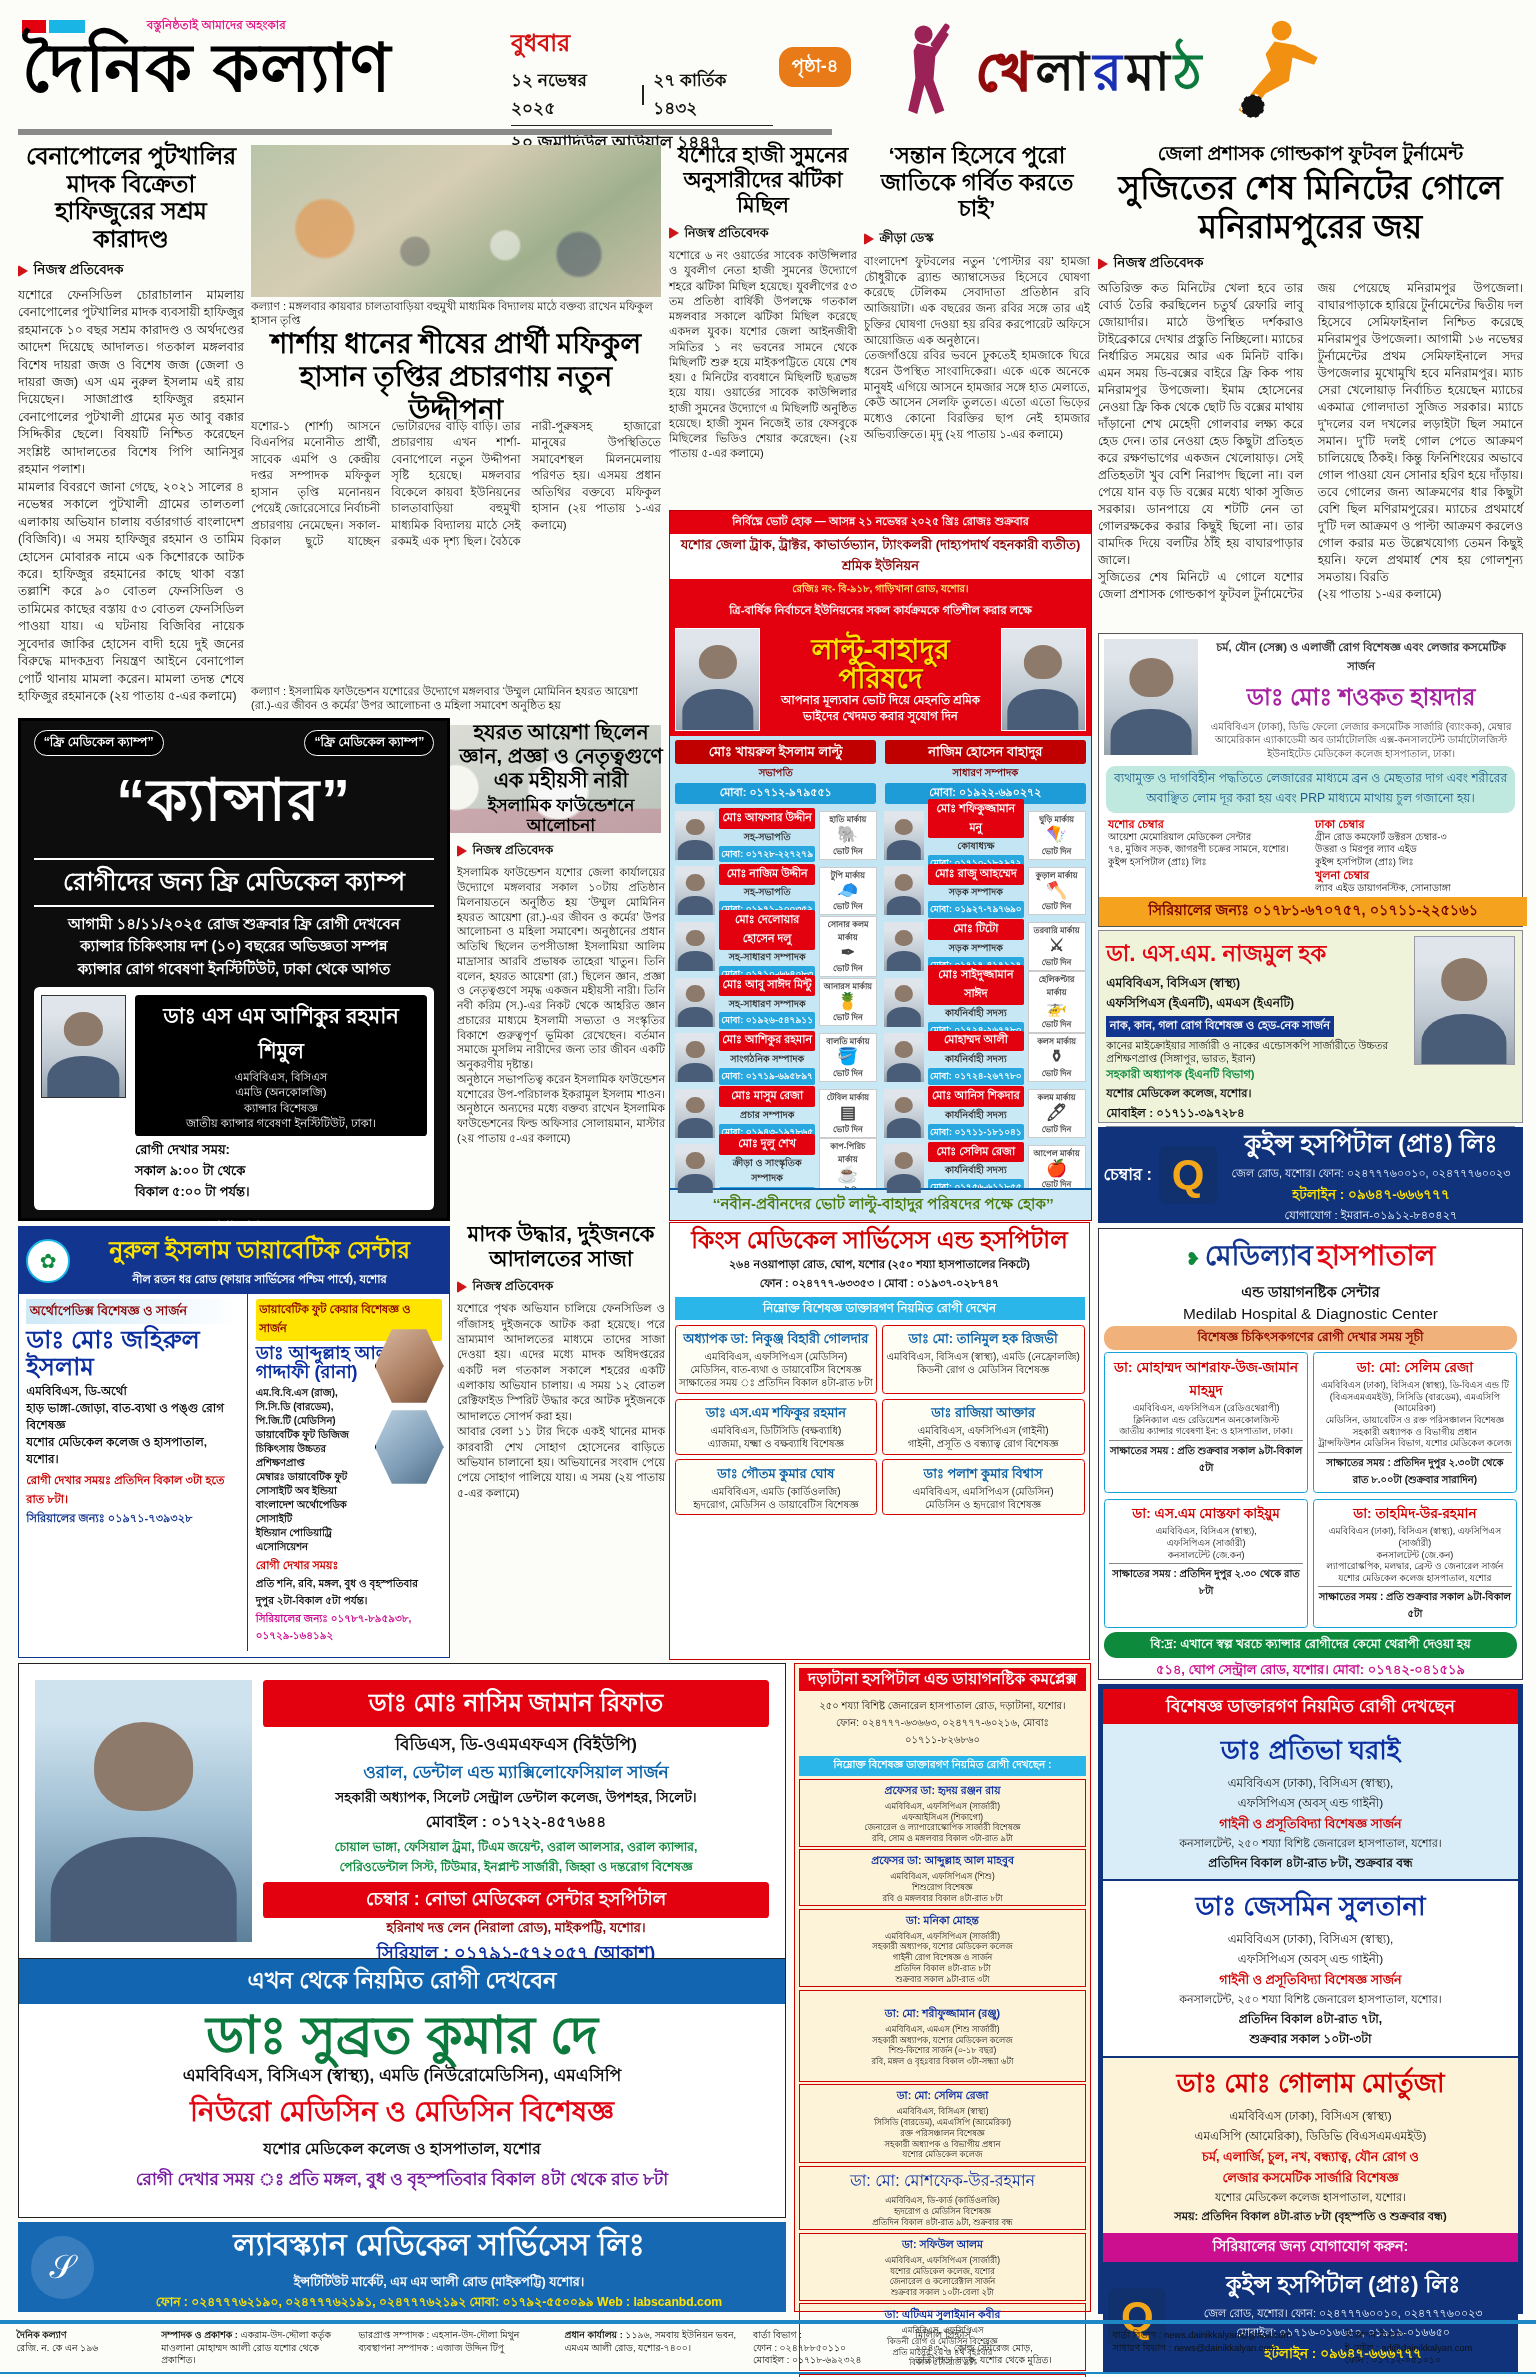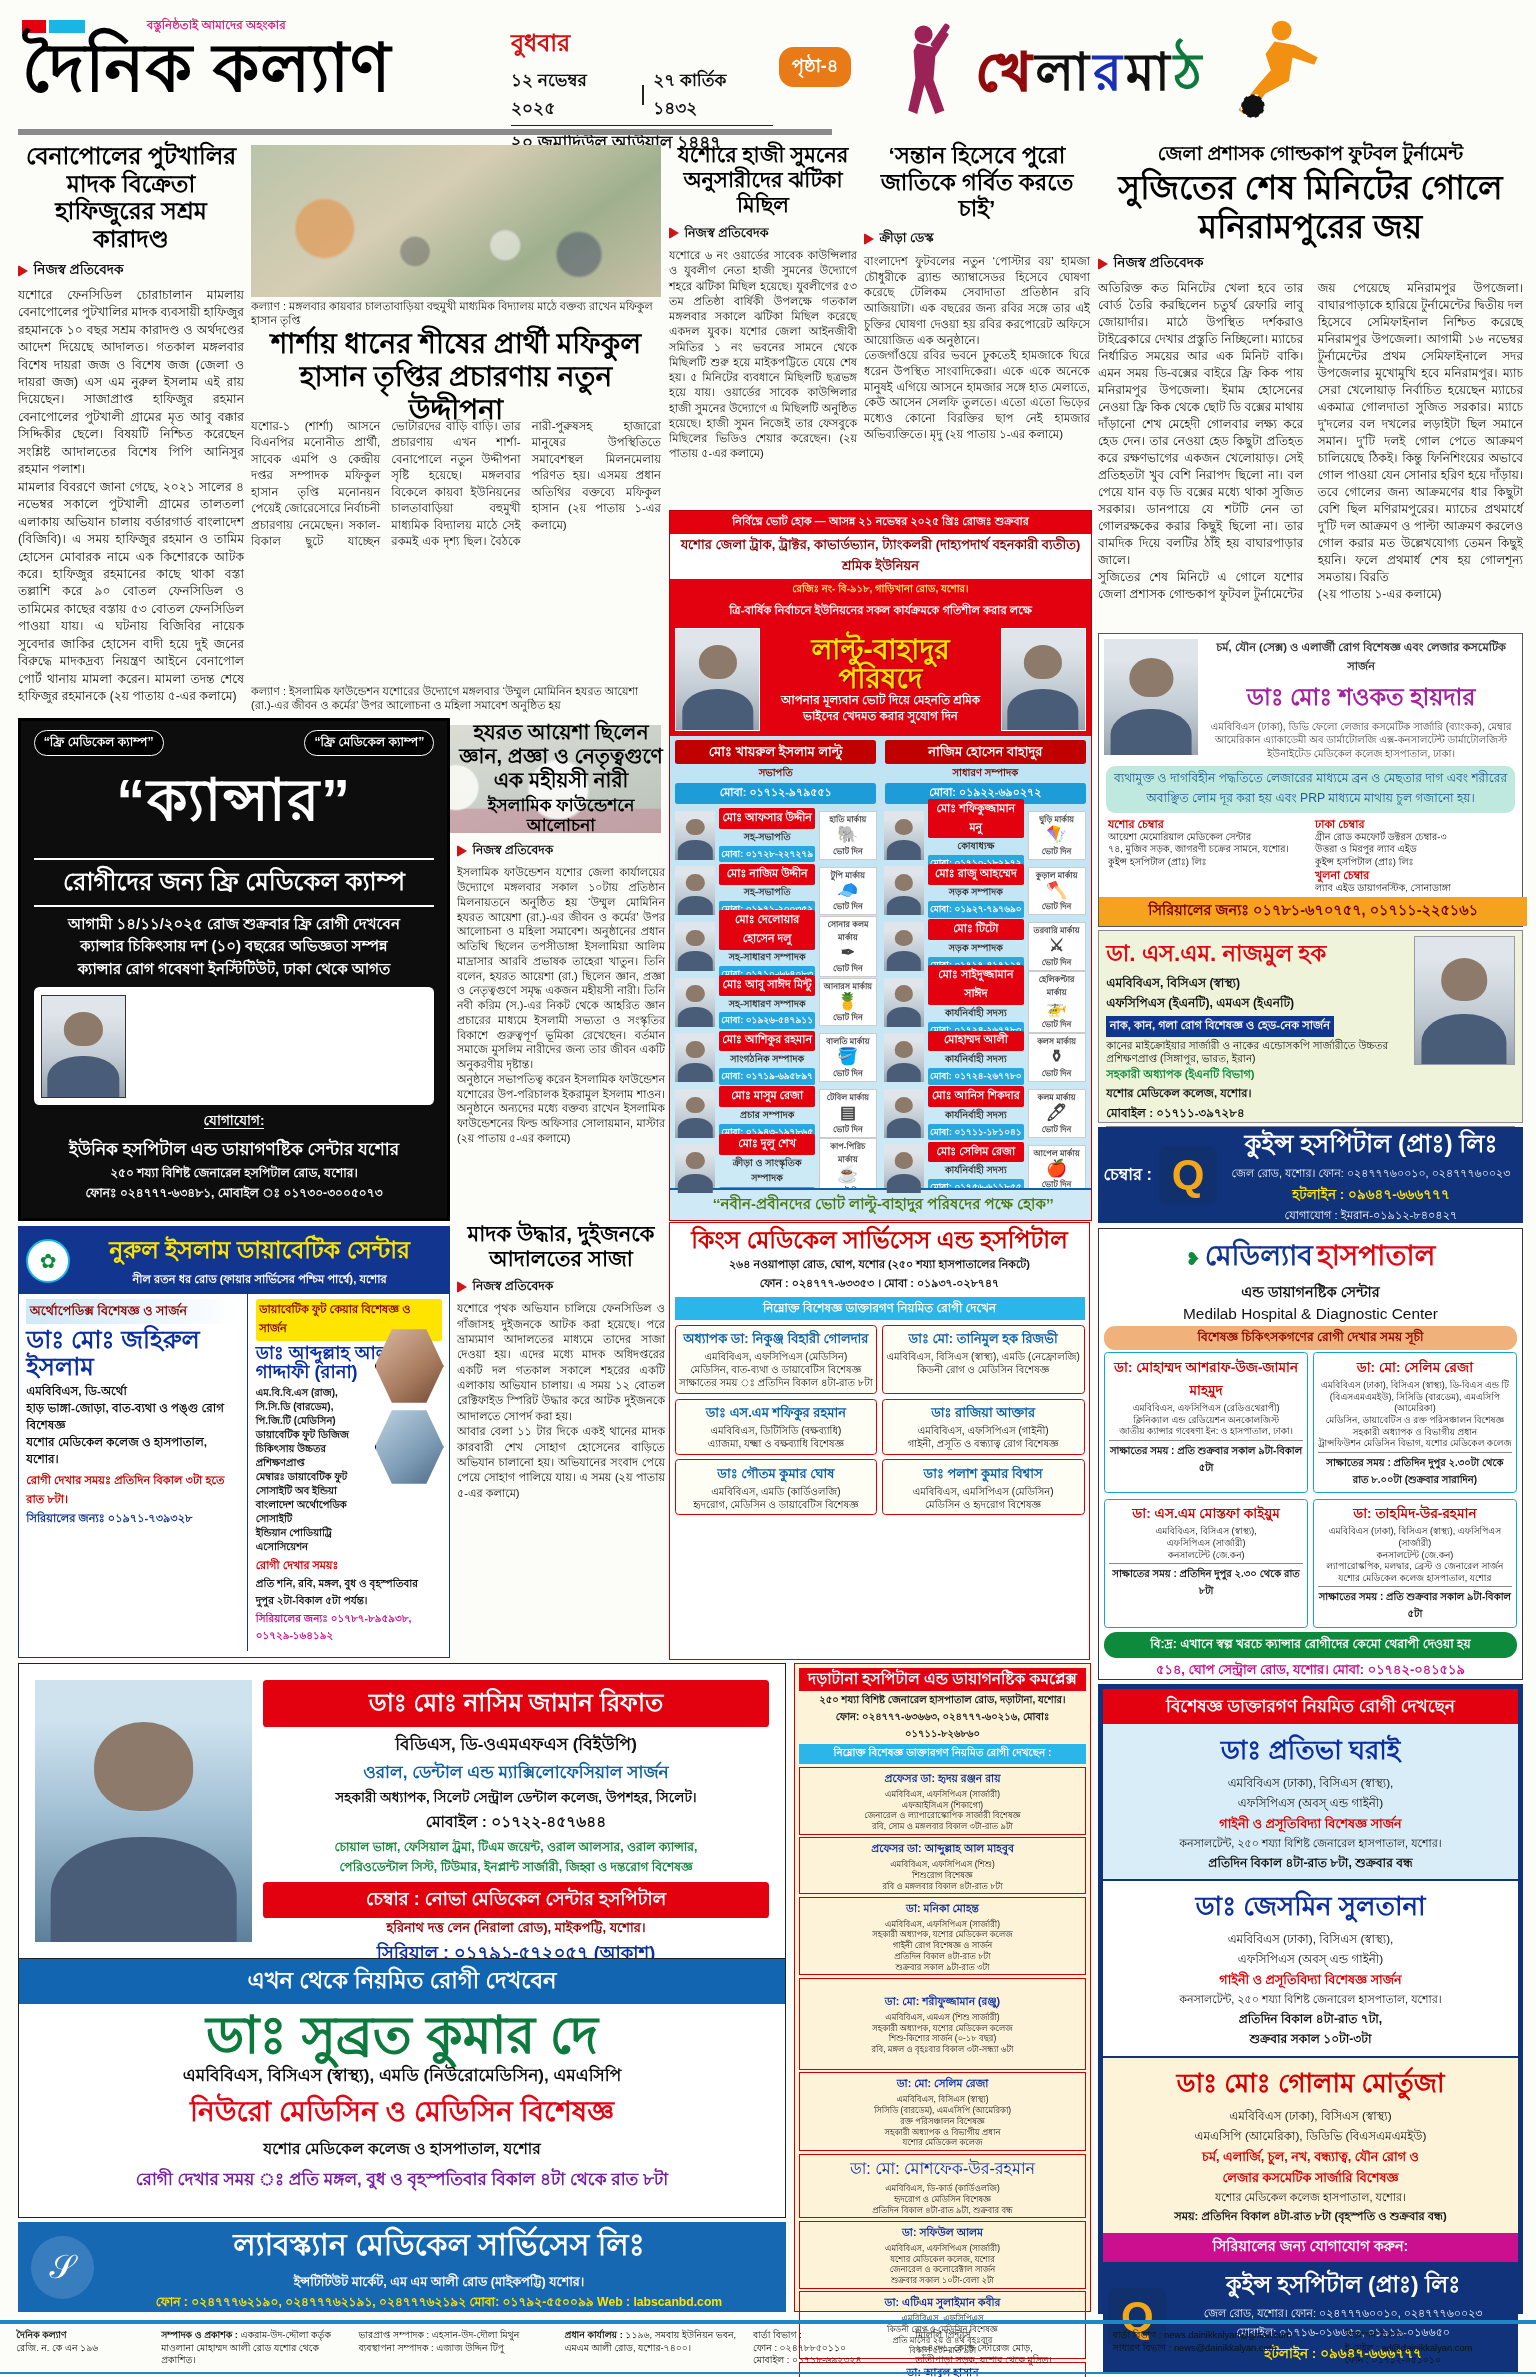--- a/index.html
+++ b/index.html
@@ -435,20 +435,32 @@
       <span class="fmcamp">“ফ্রি মেডিকেল ক্যাম্প”</span>
       <span class="fmcamp">“ফ্রি মেডিকেল ক্যাম্প”</span>
     </div>
     <div class="cancer-big">“ক্যান্সার”</div>
     <div class="cancer-band">রোগীদের জন্য ফ্রি মেডিকেল ক্যাম্প</div>
     <div class="cancer-line pre">আগামী ১৪/১১/২০২৫ রোজ শুক্রবার ফ্রি রোগী দেখবেন
 ক্যান্সার চিকিৎসায় দশ (১০) বছরের অভিজ্ঞতা সম্পন্ন
 ক্যান্সার রোগ গবেষণা ইনস্টিটিউট, ঢাকা থেকে আগত</div>
     <div class="cwhite">
       <div class="portrait" style="width:83px;height:101px;border:1.8px solid #333;flex:none"></div>
+      <div style="flex:1">
+        <div class="cdark">
+          <div class="cname-big">ডাঃ এস এম আশিকুর রহমান শিমুল</div>
+          <div class="pre" style="font-size:11.3px;line-height:1.35">এমবিবিএস, বিসিএস
+এমডি (অনকোলজি)
+ক্যান্সার বিশেষজ্ঞ
+জাতীয় ক্যান্সার গবেষণা ইনস্টিটিউট, ঢাকা।</div>
+        </div>
+        <div class="pre" style="font-weight:bold;font-size:13px;margin-top:3.6px">রোগী দেখার সময়:
+সকাল ৯:০০ টা থেকে
+বিকাল ৫:০০ টা পর্যন্ত।</div>
+      </div>
     </div>
     <div style="margin-top:5.4px;text-align:center">
       <span style="font-weight:bold;font-size:13.6px;border-bottom:1.8px solid #fff">যোগাযোগ:</span>
       <div style="font-size:17px;font-weight:bold;margin-top:2.7px">ইউনিক হসপিটাল এন্ড ডায়াগণষ্টিক সেন্টার যশোর</div>
       <div class="pre" style="font-size:12.2px;font-weight:bold">২৫০ শয্যা বিশিষ্ট জেনারেল হসপিটাল রোড, যশোর।
 ফোনঃ ০২৪৭৭৭-৬৩৪৮১, মোবাইল ঃ ০১৭৩০-৩০০৫০৭৩</div>
     </div>
   </div>
 
   <div class="abs" style="left:457px;top:721px;width:208px">
@@ -655,21 +667,21 @@
 যশোর মেডিকেল কলেজ হাসপাতাল, যশোর</div>
           <div style="font-size:10px;font-weight:bold;border-top:0.9px solid #888;margin-top:1.8px;padding-top:1.8px">সাক্ষাতের সময় : প্রতি শুক্রবার সকাল ৯টা-বিকাল ৫টা</div>
         </div>
       </div>
     <div class="greenpill" style="font-size:12.2px;padding:2.7px;margin-top:4.5px">বি:দ্র: এখানে স্বল্প খরচে ক্যান্সার রোগীদের কেমো থেরাপী দেওয়া হয়</div>
     <div style="color:#cc0f8f;font-weight:bold;font-size:13px;text-align:center;margin-top:2.7px">৫১৪, ঘোপ সেন্ট্রাল রোড, যশোর। মোবা: ০১৭৪২-০৪১৫১৯</div>
   </div>
 
   <div class="abs" style="left:794px;top:1663px;width:297px;height:649px;background:#fdf3d9;border:1.8px solid #c00;box-sizing:border-box;padding:3.6px">
     <div class="redband" style="font-size:15.4px;padding:2.7px;line-height:1.15">দড়াটানা হসপিটাল এন্ড ডায়াগনষ্টিক কমপ্লেক্স</div>
-    <div class="pre" style="font-size:10px;font-weight:bold;text-align:center;margin:1px 0">২৫০ শয্যা বিশিষ্ট জেনারেল হাসপাতাল রোড, দড়াটানা, যশোর।
+    <div class="pre" style="font-size:10px;font-weight:normal;text-align:center;margin:7px 0">২৫০ শয্যা বিশিষ্ট জেনারেল হাসপাতাল রোড, দড়াটানা, যশোর।
 ফোন: ০২৪৭৭৭-৬৩৬৬৩, ০২৪৭৭৭-৬০২১৬, মোবাঃ ০১৭১১-৮২৬৮৬০</div>
     <div class="cyanband" style="font-size:10.4px;padding:1.8px">নিম্নোক্ত বিশেষজ্ঞ ডাক্তারগণ নিয়মিত রোগী দেখছেন :</div>
     <div style="display:grid;grid-template-columns:1fr;gap:2.7px;margin-top:2.7px">
 
         <div style="border:0.9px solid #c00;padding:1.8px;text-align:center">
           <div style="font-weight:bold;font-size:10.7px;color:#0b2fa0">প্রফেসর ডা: হৃদয় রঞ্জন রায়</div>
           <div class="pre" style="font-size:8.4px;line-height:1.28">এমবিবিএস, এফসিপিএস (সার্জারী)
 এফআইসিএস (শিকাগো)
 জেনারেল ও ল্যাপারোস্কোপিক সার্জারী বিশেষজ্ঞ
 রবি, সোম ও মঙ্গলবার বিকাল ৩টা-রাত ৯টা</div>

